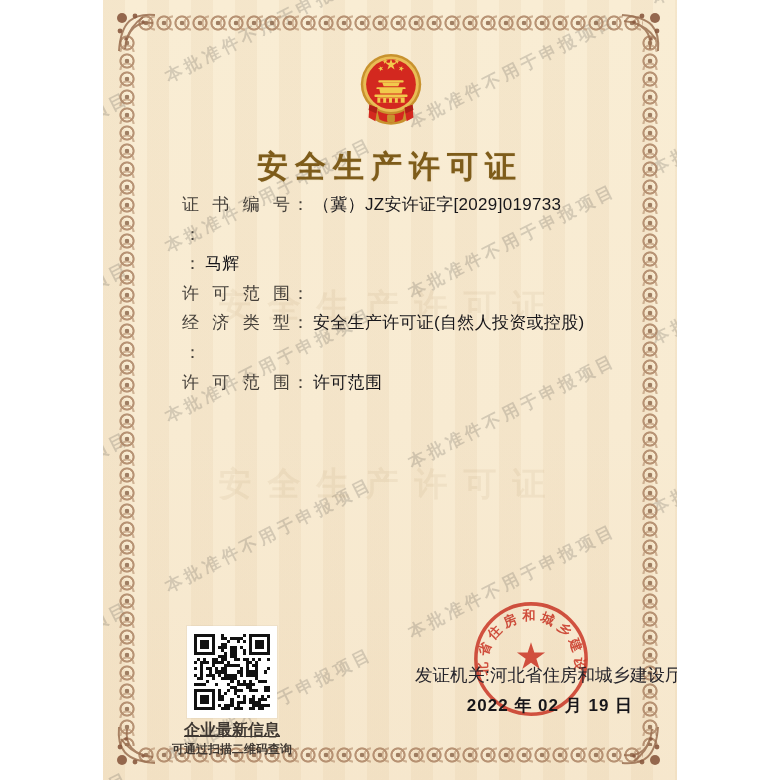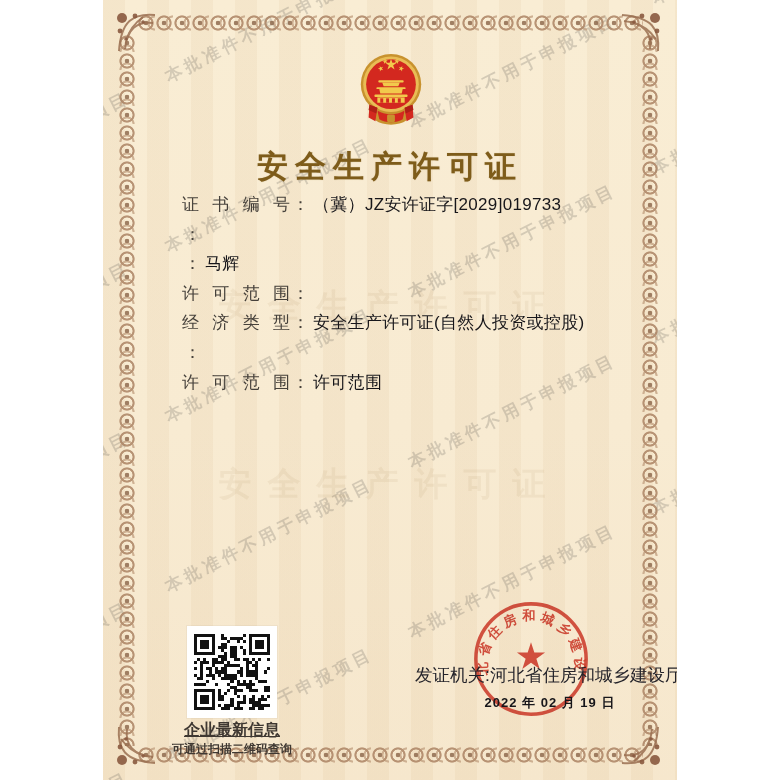--- a/index.html
+++ b/index.html
@@ -46,21 +46,21 @@
   .ghost{position:absolute;left:0;right:0;text-align:center;font-size:33px;font-weight:bold;
          letter-spacing:16px;color:rgba(138,106,40,0.07);}
   
   .qr-box{position:absolute;left:84px;top:626px;width:90px;height:92px;background:#ffffff;
           box-shadow:0 0 0 1px rgba(0,0,0,0.03);display:flex;align-items:center;justify-content:center;}
   .qr-caption{position:absolute;width:260px;left:-1px;text-align:center;font-weight:bold;color:#3f3832;}
   .qcap1{top:720px;font-size:16px;text-decoration:underline;}
   .qcap2{top:741px;font-size:12px;}
   
   .issuer-line{position:absolute;left:312px;top:663px;font-size:17.5px;font-weight:normal;color:#24232a;white-space:nowrap;z-index:5;}
-  .issue-date{position:absolute;left:352px;top:694px;width:190px;text-align:center;font-size:13px;font-weight:bold;color:#17161a;letter-spacing:1px;z-index:5;}
+  .issue-date{position:absolute;left:352px;top:694px;width:190px;text-align:center;font-size:17px;font-weight:bold;color:#17161a;letter-spacing:1px;z-index:5;}
   .seal{position:absolute;left:364px;top:596px;width:128px;height:128px;z-index:4;opacity:.92;mix-blend-mode:multiply;}
 </style>
 </head>
 <body>
 
 <div class="stage">
   <div class="certificate">
 
     <div class="wm-layer">
       <div class="wm-line" style="top:190px">本批准件不用于申报项目　　本批准件不用于申报项目　　本批准件不用于申报项目　　本批准件不用于申报项目　　</div>

